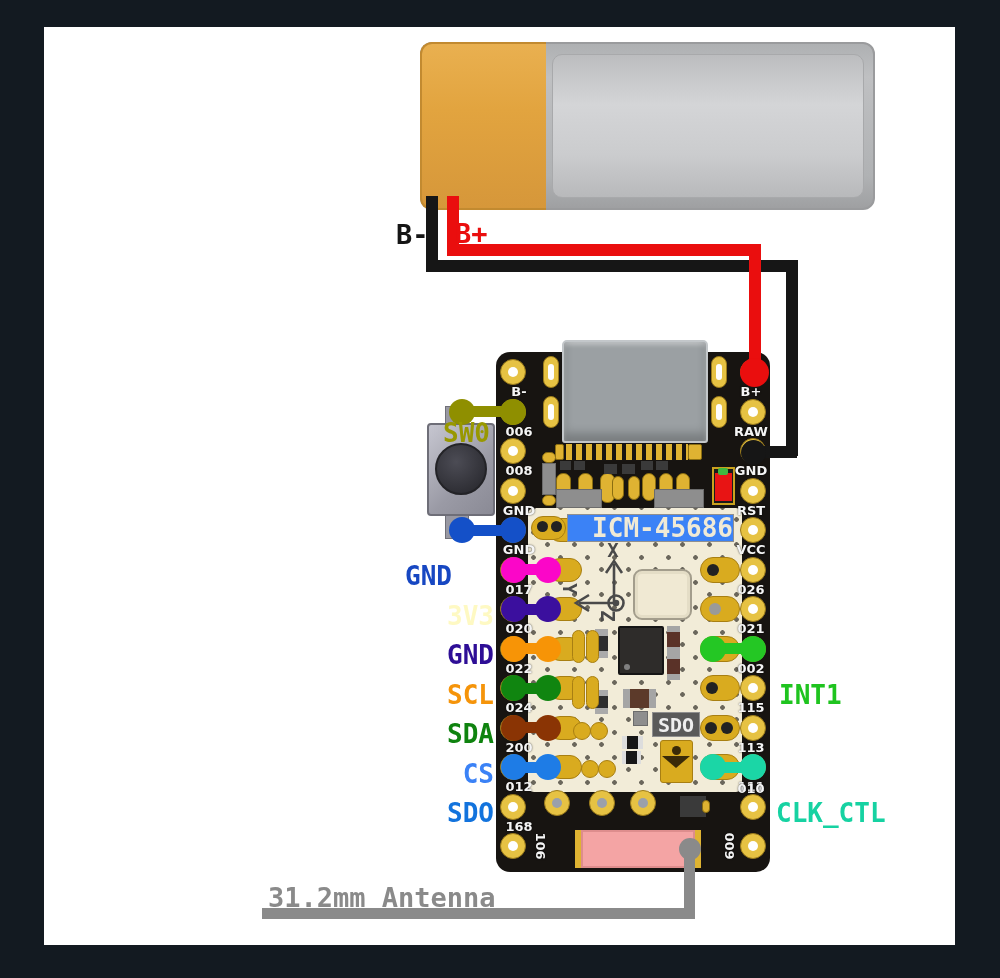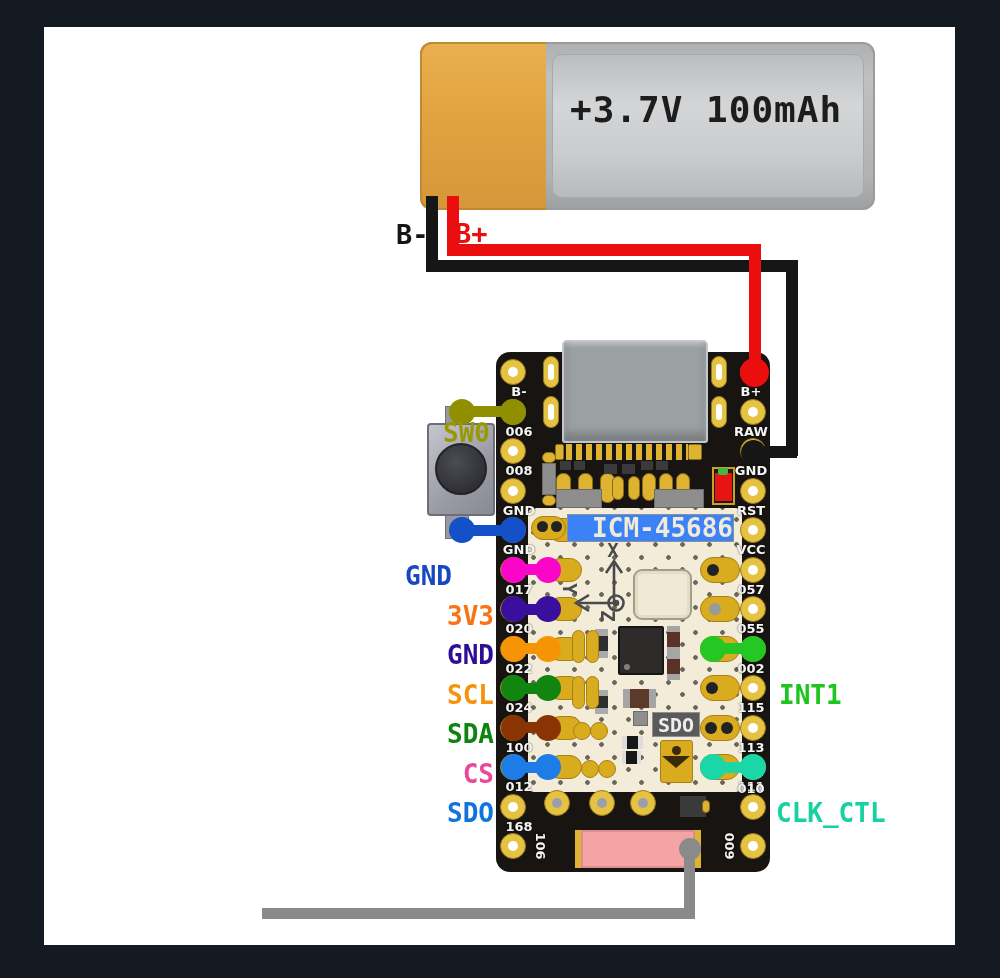--- a/index.html
+++ b/index.html
@@ -87,21 +87,21 @@
 </style>
 </head>
 <body>
 
 <div id="stage">
   <div class="abs canvas"></div>
 
   <div class="abs bat-body"></div>
   <div class="abs bat-orange" style="background: linear-gradient(rgb(233, 176, 80), rgb(226, 164, 63) 40%, rgb(214, 151, 58));"></div>
   <div class="abs bat-plate"></div>
-  <div class="abs bat-text"><span>+3.7V 100mAh</span></div>
+  <div class="abs bat-text"></div>
 
   <div class="wseg" style="left: 426px; top: 196px; width: 12px; height: 76px; background: rgb(22, 22, 22);"></div>
   <div class="wseg" style="left: 426px; top: 260px; width: 372px; height: 12px; background: rgb(22, 22, 22);"></div>
   <div class="wseg" style="left: 786px; top: 260px; width: 12px; height: 196px; background: rgb(22, 22, 22);"></div>
   <div class="wseg" style="left: 753px; top: 446px; width: 44px; height: 12px; background: rgb(22, 22, 22);"></div>
   <div class="wdotb" style="left: 741px; top: 440px; width: 25px; height: 25px; background: rgb(22, 22, 22);"></div>
 
   <div class="wseg" style="left: 447px; top: 196px; width: 12px; height: 58px; background: rgb(234, 14, 14);"></div>
   <div class="wseg" style="left: 447px; top: 244px; width: 314px; height: 12px; background: rgb(234, 14, 14);"></div>
   <div class="wseg" style="left: 749px; top: 244px; width: 12px; height: 134px; background: rgb(234, 14, 14);"></div>
@@ -150,20 +150,21 @@
   <div class="abs jmp"></div>
   <div class="abs jmpdot"></div>
   <div class="abs jmpnotch"></div>
 
   <div class="ant-cap" style="left:575px;top:830px;"></div>
   <div class="ant-cap" style="left:693px;top:830px;"></div>
   <div class="abs ant-pink"></div>
   <div class="wdotb" style="left: 679px; top: 838px; width: 22px; height: 22px; z-index: 7; background: rgb(138, 138, 138);"></div>
   <div class="wseg" style="left: 684px; top: 849px; width: 11px; height: 66px; background: rgb(138, 138, 138);"></div>
   <div class="wseg" style="left: 262px; top: 908px; width: 433px; height: 11px; background: rgb(138, 138, 138);"></div>
+  <div class="ant-label" style="color: rgb(138, 138, 138);">31.2mm Antenna</div>
 
   <div class="silk rotl" style="left:525px;top:839px;width:30px;">106</div>
   <div class="silk rotl" style="left:714px;top:839px;width:30px;">009</div>
 <div class="pad" style="left: 500px; top: 359px;">
       <div class="hole"></div>
     </div>
     <div class="pad" style="left: 740px; top: 359px;">
       <div class="hole"></div>
     </div>
     <div class="silk" style="left: 497px; top: 385px; width: 44px;">B-</div>
@@ -200,29 +201,29 @@
     </div>
     <div class="silk" style="left: 497px; top: 543px; width: 44px;">GND</div>
     <div class="silk" style="left: 729px; top: 543px; width: 44px;">VCC</div>
     <div class="pad" style="left: 500px; top: 556.5px;">
       <div class="hole"></div>
     </div>
     <div class="pad" style="left: 740px; top: 556.5px;">
       <div class="hole"></div>
     </div>
     <div class="silk" style="left: 497px; top: 582.5px; width: 44px;">017</div>
-    <div class="silk" style="left: 729px; top: 582.5px; width: 44px;">057</div>
+    <div class="silk" style="left: 729px; top: 582.5px; width: 44px;">026</div>
     <div class="pad" style="left: 500px; top: 596px;">
       <div class="hole"></div>
     </div>
     <div class="pad" style="left: 740px; top: 596px;">
       <div class="hole"></div>
     </div>
     <div class="silk" style="left: 497px; top: 622px; width: 44px;">020</div>
-    <div class="silk" style="left: 729px; top: 622px; width: 44px;">055</div>
+    <div class="silk" style="left: 729px; top: 622px; width: 44px;">021</div>
     <div class="pad" style="left: 500px; top: 635.5px;">
       <div class="hole"></div>
     </div>
     <div class="pad" style="left: 740px; top: 635.5px;">
       <div class="hole"></div>
     </div>
     <div class="silk" style="left: 497px; top: 661.5px; width: 44px;">022</div>
     <div class="silk" style="left: 729px; top: 661.5px; width: 44px;">002</div>
     <div class="pad" style="left: 500px; top: 675px;">
       <div class="hole"></div>
@@ -231,21 +232,21 @@
       <div class="hole"></div>
     </div>
     <div class="silk" style="left: 497px; top: 701px; width: 44px;">024</div>
     <div class="silk" style="left: 729px; top: 701px; width: 44px;">115</div>
     <div class="pad" style="left: 500px; top: 714.5px;">
       <div class="hole"></div>
     </div>
     <div class="pad" style="left: 740px; top: 714.5px;">
       <div class="hole"></div>
     </div>
-    <div class="silk" style="left: 497px; top: 740.5px; width: 44px;">100</div>
+    <div class="silk" style="left: 497px; top: 740.5px; width: 44px;">200</div>
     <div class="silk" style="left: 729px; top: 740.5px; width: 44px;">113</div>
     <div class="pad" style="left: 500px; top: 754px;">
       <div class="hole"></div>
     </div>
     <div class="pad" style="left: 740px; top: 754px;">
       <div class="hole"></div>
     </div>
     <div class="silk" style="left: 497px; top: 780px; width: 44px;">012</div>
     <div class="silk" style="left: 729px; top: 780px; width: 44px;">111</div>
     <div class="pad" style="left: 500px; top: 793.5px;">
@@ -337,37 +338,37 @@
     <div class="wdot" style="left: 449px; top: 398.5px; background: rgb(143, 143, 0);"></div>
     <div class="wdot" style="left: 500px; top: 398.5px; background: rgb(143, 143, 0);"></div>
     <div class="wlabel" style="color: rgb(152, 152, 0); right: 510px; top: 373.5px;">SW0</div>
     <div class="wbar" style="left: 462px; top: 524.5px; width: 51px; background: rgb(20, 80, 200);"></div>
     <div class="wdot" style="left: 449px; top: 517px; background: rgb(20, 80, 200);"></div>
     <div class="wdot" style="left: 500px; top: 517px; background: rgb(20, 80, 200);"></div>
     <div class="wlabel" style="color: rgb(23, 71, 194); right: 548px; top: 517px;">GND</div>
     <div class="wbar" style="left: 514px; top: 564px; width: 34px; background: rgb(251, 6, 200);"></div>
     <div class="wdot" style="left: 501px; top: 556.5px; background: rgb(251, 6, 200);"></div>
     <div class="wdot" style="left: 535px; top: 556.5px; background: rgb(251, 6, 200);"></div>
-    <div class="wlabel" style="color: #f97316; right: 506px; top: 556.5px;">3V3</div>
+    <div class="wlabel" style="color: #fef9c3; right: 506px; top: 556.5px;">3V3</div>
     <div class="wbar" style="left: 514px; top: 603.5px; width: 34px; background: rgb(59, 15, 158);"></div>
     <div class="wdot" style="left: 501px; top: 596px; background: rgb(59, 15, 158);"></div>
     <div class="wdot" style="left: 535px; top: 596px; background: rgb(59, 15, 158);"></div>
     <div class="wlabel" style="color: rgb(46, 14, 150); right: 506px; top: 596px;">GND</div>
     <div class="wbar" style="left: 514px; top: 643px; width: 34px; background: rgb(247, 148, 6);"></div>
     <div class="wdot" style="left: 501px; top: 635.5px; background: rgb(247, 148, 6);"></div>
     <div class="wdot" style="left: 535px; top: 635.5px; background: rgb(247, 148, 6);"></div>
     <div class="wlabel" style="color: rgb(245, 148, 10); right: 506px; top: 635.5px;">SCL</div>
     <div class="wbar" style="left: 514px; top: 682.5px; width: 34px; background: rgb(16, 133, 16);"></div>
     <div class="wdot" style="left: 501px; top: 675px; background: rgb(16, 133, 16);"></div>
     <div class="wdot" style="left: 535px; top: 675px; background: rgb(16, 133, 16);"></div>
     <div class="wlabel" style="color: rgb(15, 131, 15); right: 506px; top: 675px;">SDA</div>
     <div class="wbar" style="left: 514px; top: 722px; width: 34px; background: rgb(138, 52, 4);"></div>
     <div class="wdot" style="left: 501px; top: 714.5px; background: rgb(138, 52, 4);"></div>
     <div class="wdot" style="left: 535px; top: 714.5px; background: rgb(138, 52, 4);"></div>
-    <div class="wlabel" style="color: #ec4899; right: 506px; top: 714.5px;">CS</div>
+    <div class="wlabel" style="color: #3b82f6; right: 506px; top: 714.5px;">CS</div>
     <div class="wbar" style="left: 514px; top: 761.5px; width: 34px; background: rgb(30, 124, 230);"></div>
     <div class="wdot" style="left: 501px; top: 754px; background: rgb(30, 124, 230);"></div>
     <div class="wdot" style="left: 535px; top: 754px; background: rgb(30, 124, 230);"></div>
     <div class="wlabel" style="color: rgb(18, 115, 221); right: 506px; top: 754px;">SDO</div>
     <div class="wbar" style="left: 713px; top: 643px; width: 40px; background: rgb(36, 199, 36);"></div>
     <div class="wdot" style="left: 700px; top: 635.5px; background: rgb(36, 199, 36);"></div>
     <div class="wdot" style="left: 740px; top: 635.5px; background: rgb(36, 199, 36);"></div>
     <div class="wlabel" style="color: rgb(31, 196, 31); left: 779px; top: 635.5px;">INT1</div>
     <div class="wbar" style="left: 713px; top: 761.5px; width: 40px; background: rgb(27, 214, 166);"></div>
     <div class="wdot" style="left: 700px; top: 754px; background: rgb(27, 214, 166);"></div>

